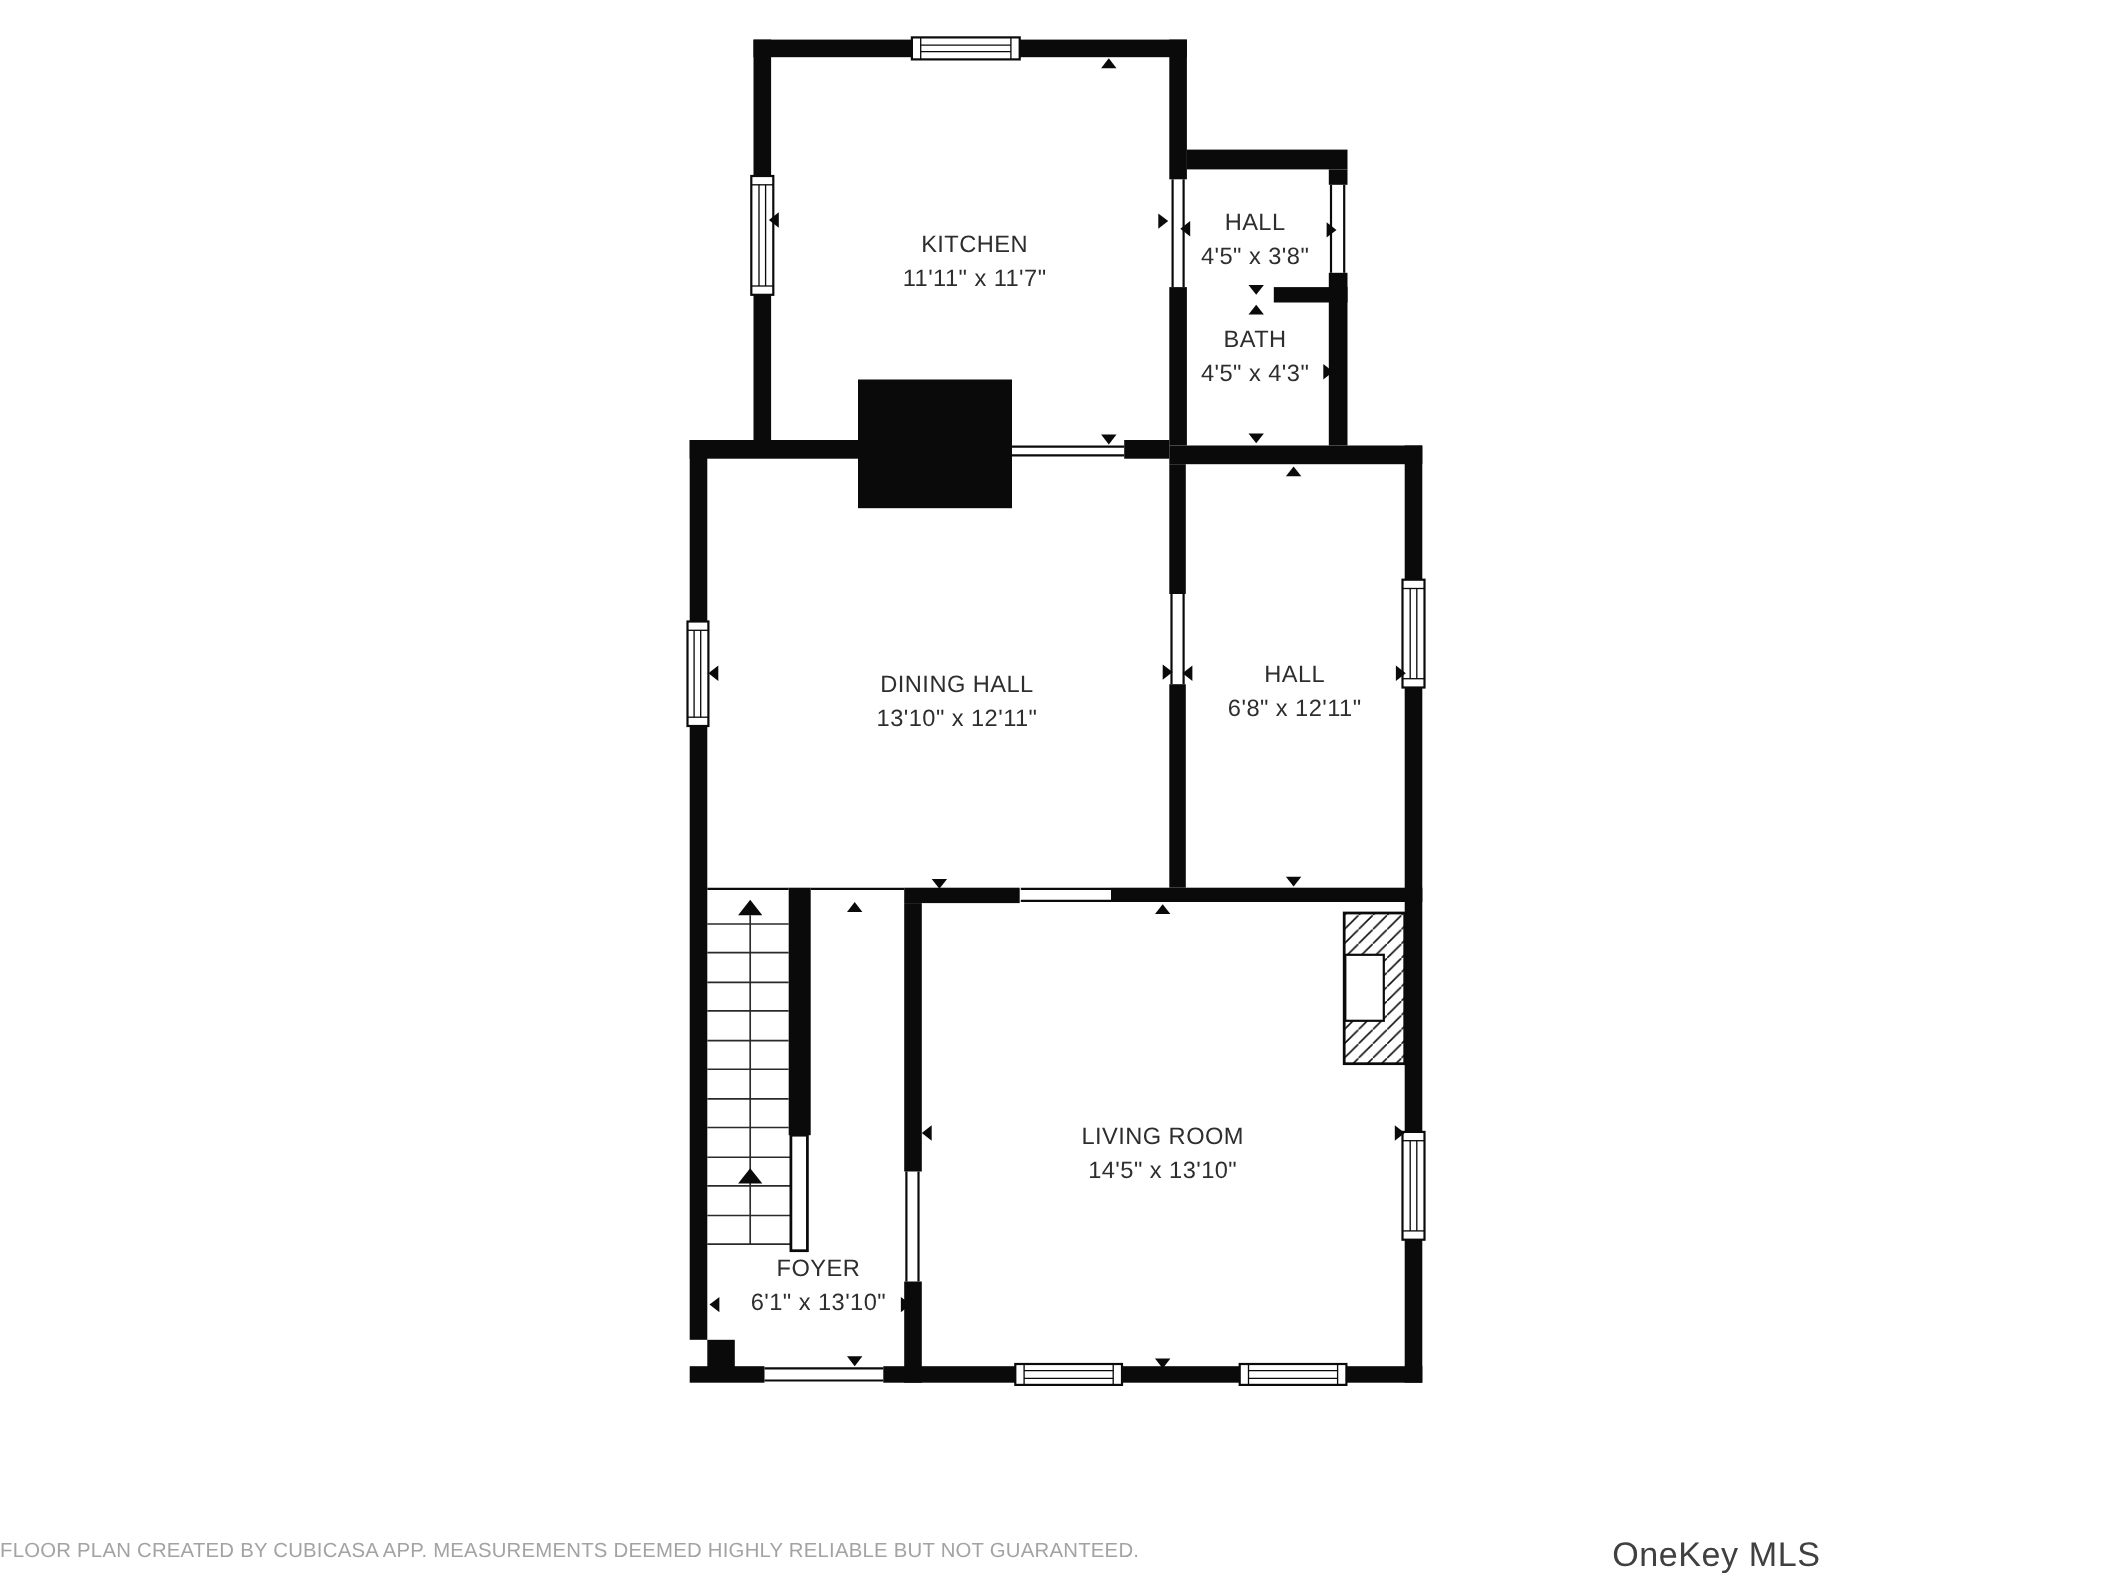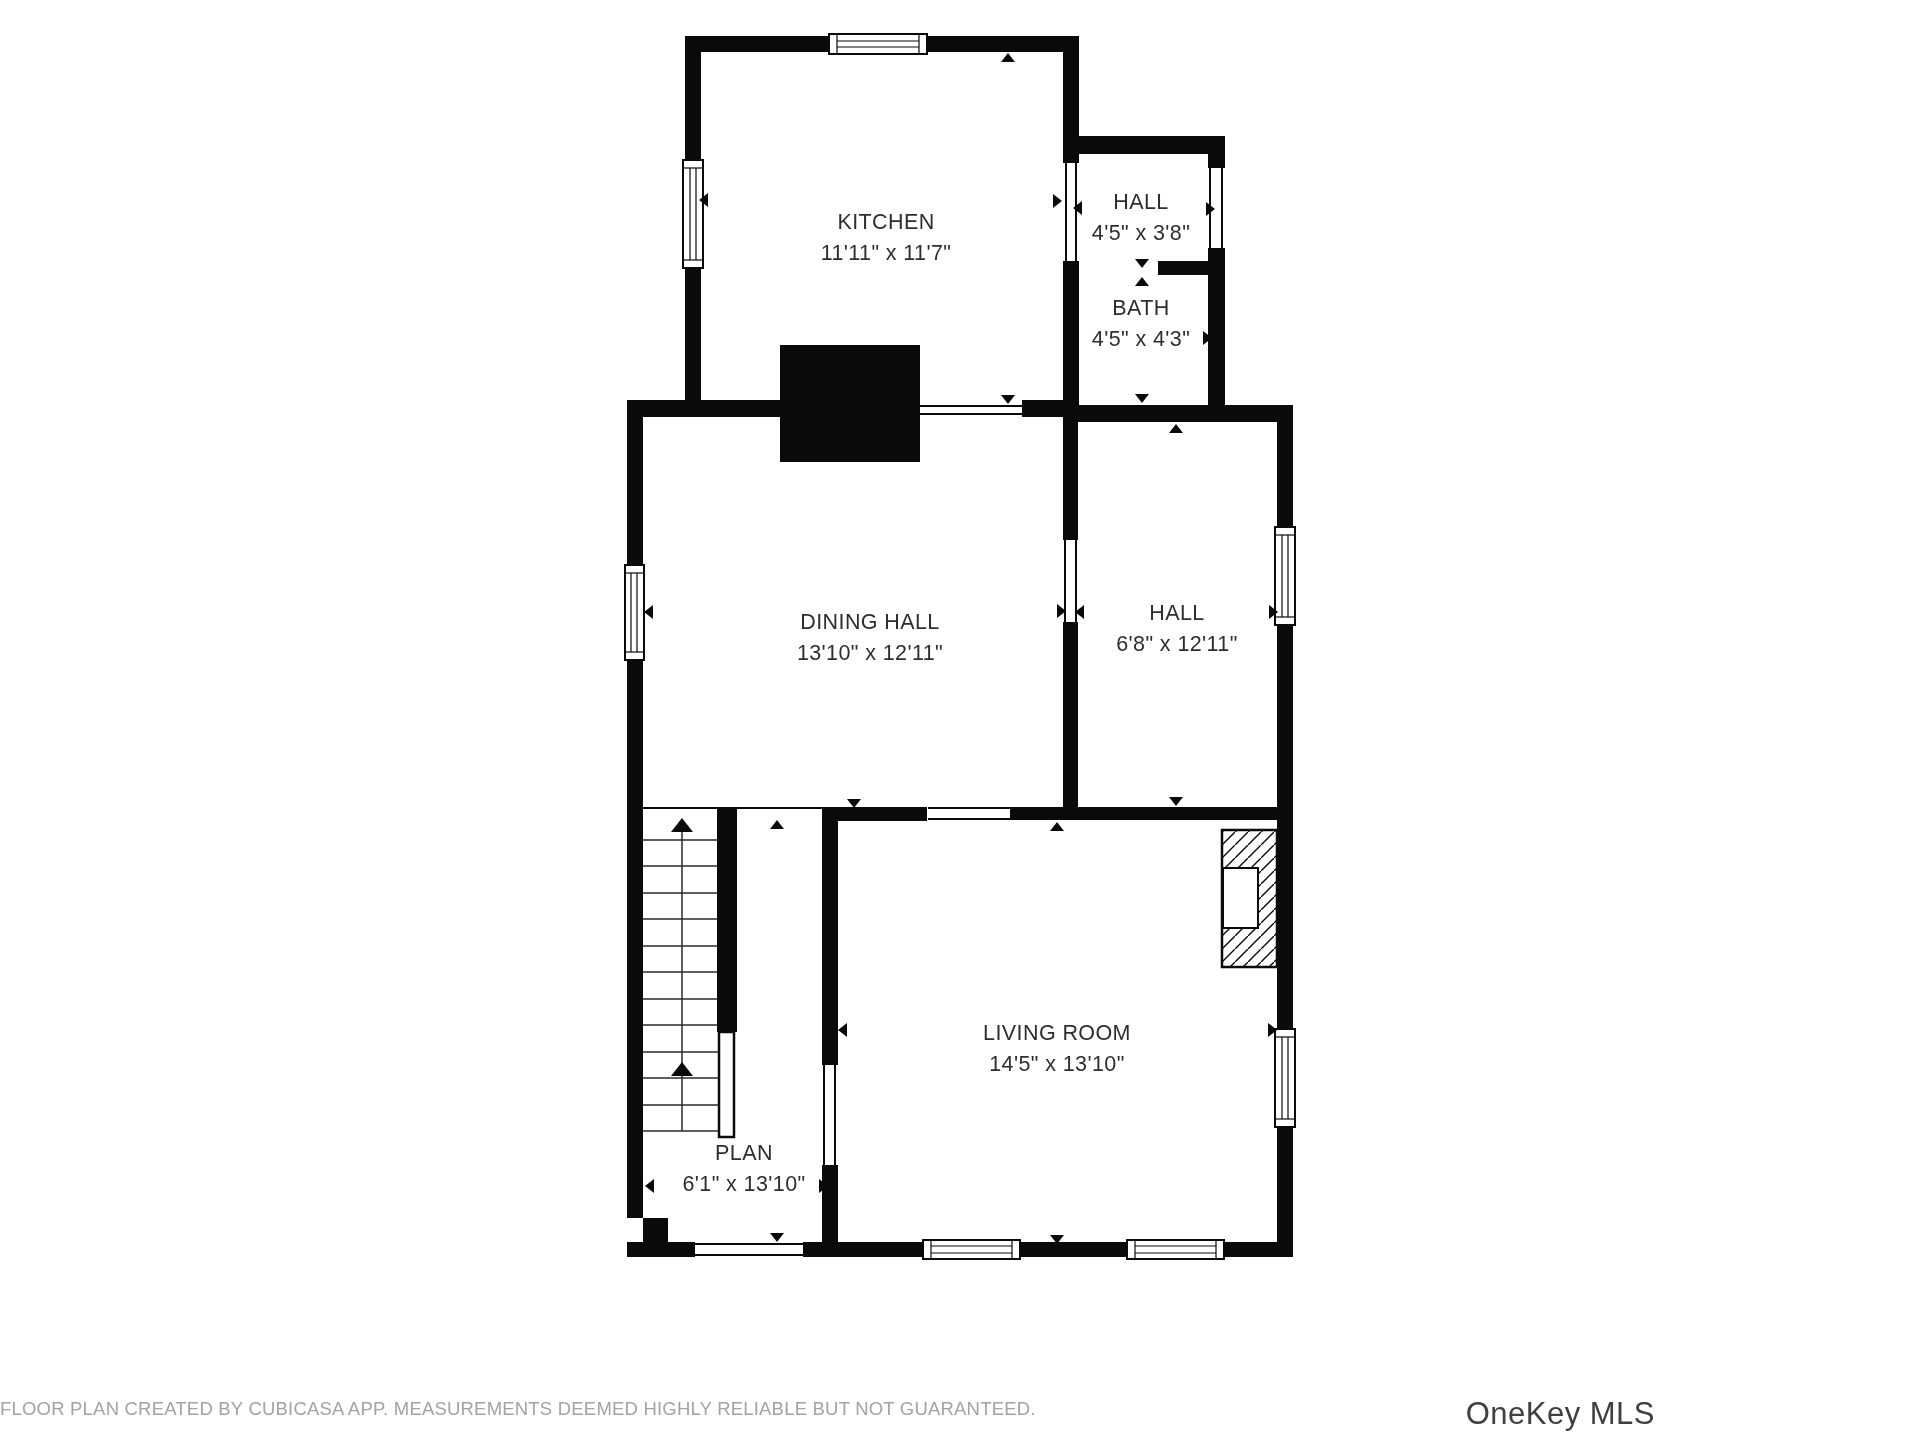--- a/index.html
+++ b/index.html
@@ -248,20 +248,20 @@
   </div>
   <div class="room-label" style="left:1177px; top:629px">
     <div class="room-name">HALL</div>
     <div class="room-dims">6'8" x 12'11"</div>
   </div>
   <div class="room-label" style="left:1057px; top:1049px">
     <div class="room-name">LIVING ROOM</div>
     <div class="room-dims">14'5" x 13'10"</div>
   </div>
   <div class="room-label" style="left:744px; top:1169px">
-    <div class="room-name">PLAN</div>
+    <div class="room-name">FOYER</div>
     <div class="room-dims">6'1" x 13'10"</div>
   </div>
 
   <div class="footer-note">FLOOR PLAN CREATED BY CUBICASA APP. MEASUREMENTS DEEMED HIGHLY RELIABLE BUT NOT GUARANTEED.</div>
   <div class="watermark">OneKey MLS</div>
 
 </div>
 
 </body></html>

